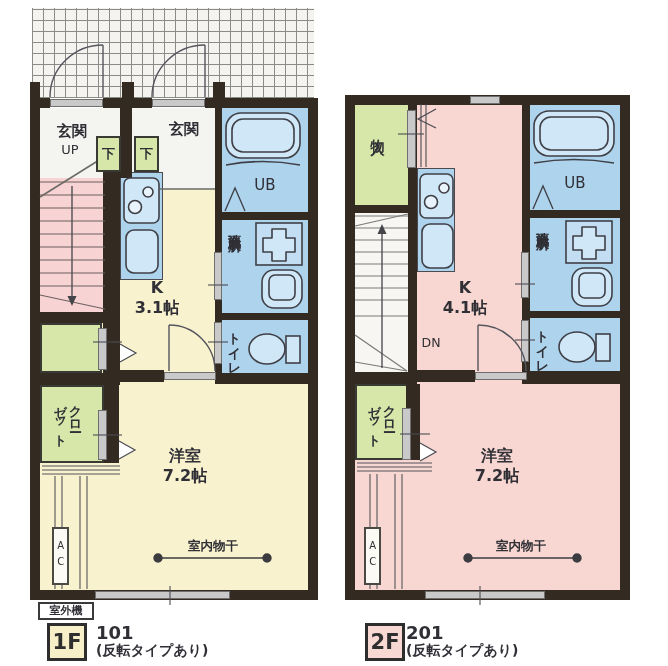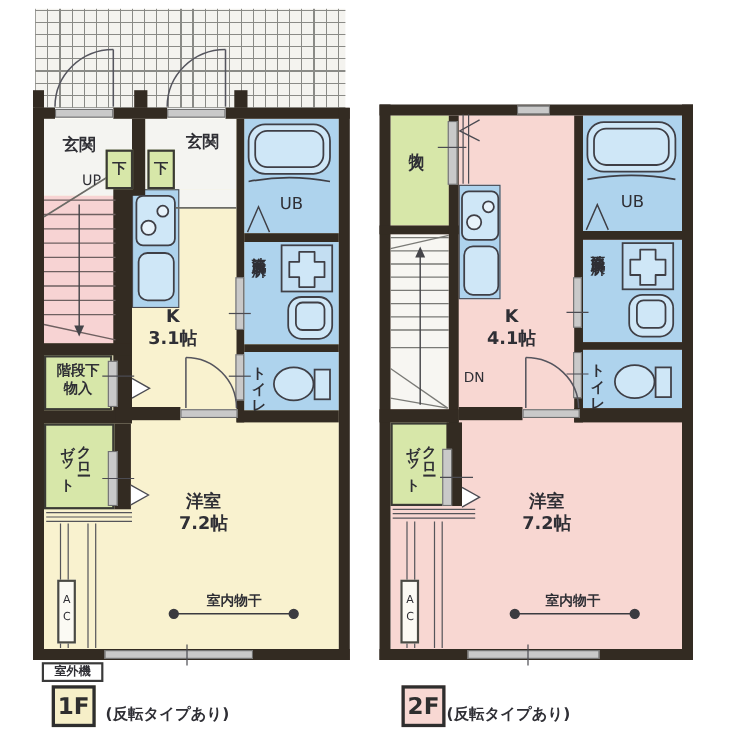--- a/index.html
+++ b/index.html
@@ -294,28 +294,26 @@
   </svg>
 
   <div class="lbl" style="left:48px;top:122px;width:48px;font-size:15px;">玄関</div>
   <div class="lbl" style="left:160px;top:120px;width:48px;font-size:15px;">玄関</div>
   <div class="stepbox" style="left:96px;top:136px;width:25px;height:36px;">
     <span class="lbl" style="position:static;font-size:13px;">下</span>
   </div>
   <div class="stepbox" style="left:134px;top:136px;width:25px;height:36px;">
     <span class="lbl" style="position:static;font-size:13px;">下</span>
   </div>
-  <div class="lbl" style="left:48px;top:157px;width:44px;font-size:13px;font-weight:normal;text-align:right;">UP</div>
+  <div class="lbl" style="left:48px;top:142px;width:44px;font-size:13px;font-weight:normal;">UP</div>
   <div class="lbl" style="left:116px;top:278px;width:82px;font-size:16px;">K
 3.1帖</div>
   <div class="lbl" style="left:236px;top:176px;width:58px;font-size:15px;font-weight:normal;">UB</div>
   <div class="vlbl" style="left:226px;top:224px;height:88px;font-size:13px;letter-spacing:1px;">洗面脱衣所</div>
   <div class="vlbl" style="left:226px;top:324px;height:48px;font-size:13px;letter-spacing:0;">トイレ</div>
-  <div class="lbl" style="left:40px;top:330px;width:62px;font-size:13px;line-height:1.2;">階段下
-物入</div>
   <div class="vlbl" style="left:52px;top:396px;height:58px;font-size:13px;letter-spacing:0;">クロー
 ゼット</div>
   <div class="lbl" style="left:135px;top:446px;width:100px;font-size:16px;">洋室
 7.2帖</div>
   <div class="lbl" style="left:163px;top:538px;width:100px;font-size:12.5px;">室内物干</div>
   <div class="acbox" style="left:52px;top:527px;width:17px;height:58px;">
     <span class="vlbl" style="position:static;font-size:10px;letter-spacing:5px;font-weight:normal;">AC</span>
   </div>
 
   <div class="vlbl" style="left:370px;top:128px;height:56px;font-size:14px;">物入</div>
@@ -332,18 +330,20 @@
   <div class="lbl" style="left:471px;top:538px;width:100px;font-size:12.5px;">室内物干</div>
   <div class="acbox" style="left:364px;top:527px;width:17px;height:58px;">
     <span class="vlbl" style="position:static;font-size:10px;letter-spacing:5px;font-weight:normal;">AC</span>
   </div>
 
   <div class="outbox" style="left:38px;top:602px;width:56px;height:18px;">
     <span class="lbl" style="position:static;font-size:11px;">室外機</span>
   </div>
 
   <div class="badge" style="left:47px;top:623px;width:40px;height:38px;background:#f6efc8;">1F</div>
+  <div class="lbl" style="left:96px;top:622px;width:80px;font-size:18px;text-align:left;">101</div>
   <div class="lbl" style="left:96px;top:642px;width:160px;font-size:14px;text-align:left;">(反転タイプあり)</div>
 
   <div class="badge" style="left:365px;top:623px;width:40px;height:38px;background:#f8d8d3;">2F</div>
+  <div class="lbl" style="left:406px;top:622px;width:80px;font-size:18px;text-align:left;">201</div>
   <div class="lbl" style="left:406px;top:642px;width:160px;font-size:14px;text-align:left;">(反転タイプあり)</div>
 
 </div>
 
 </body></html>

